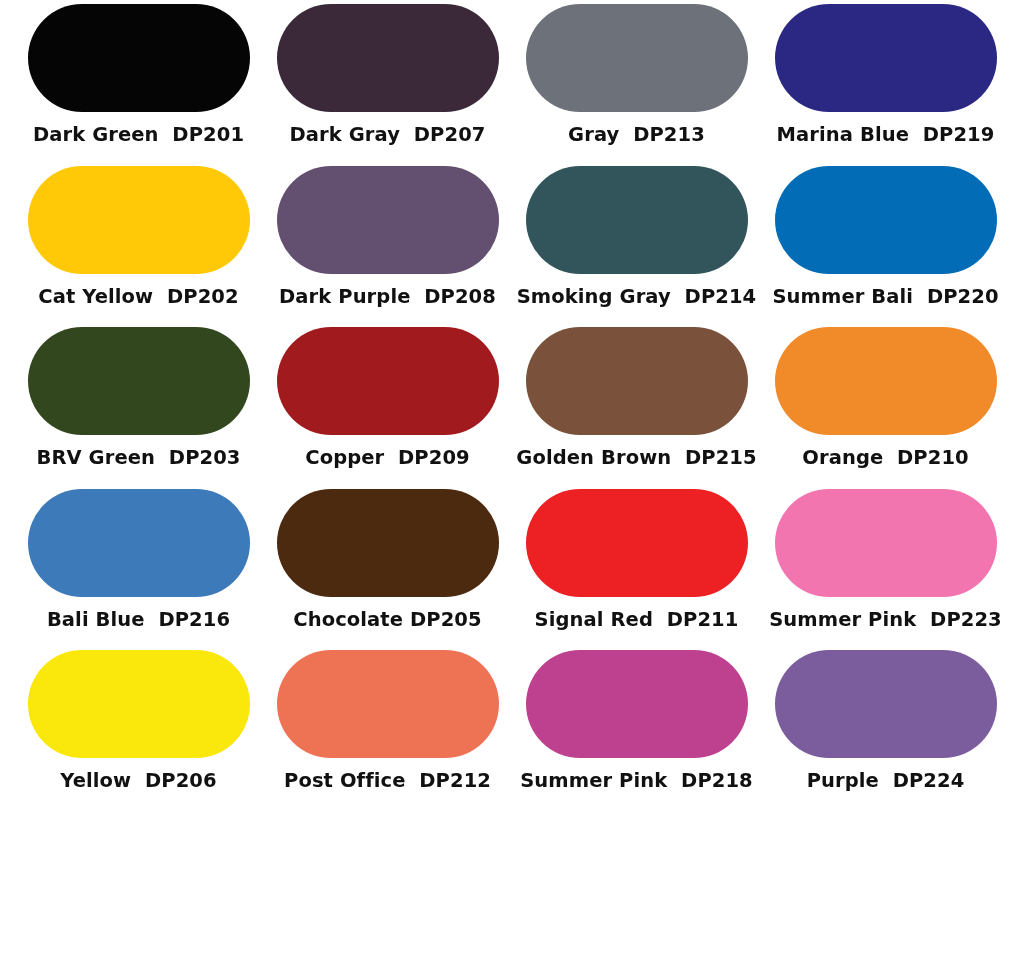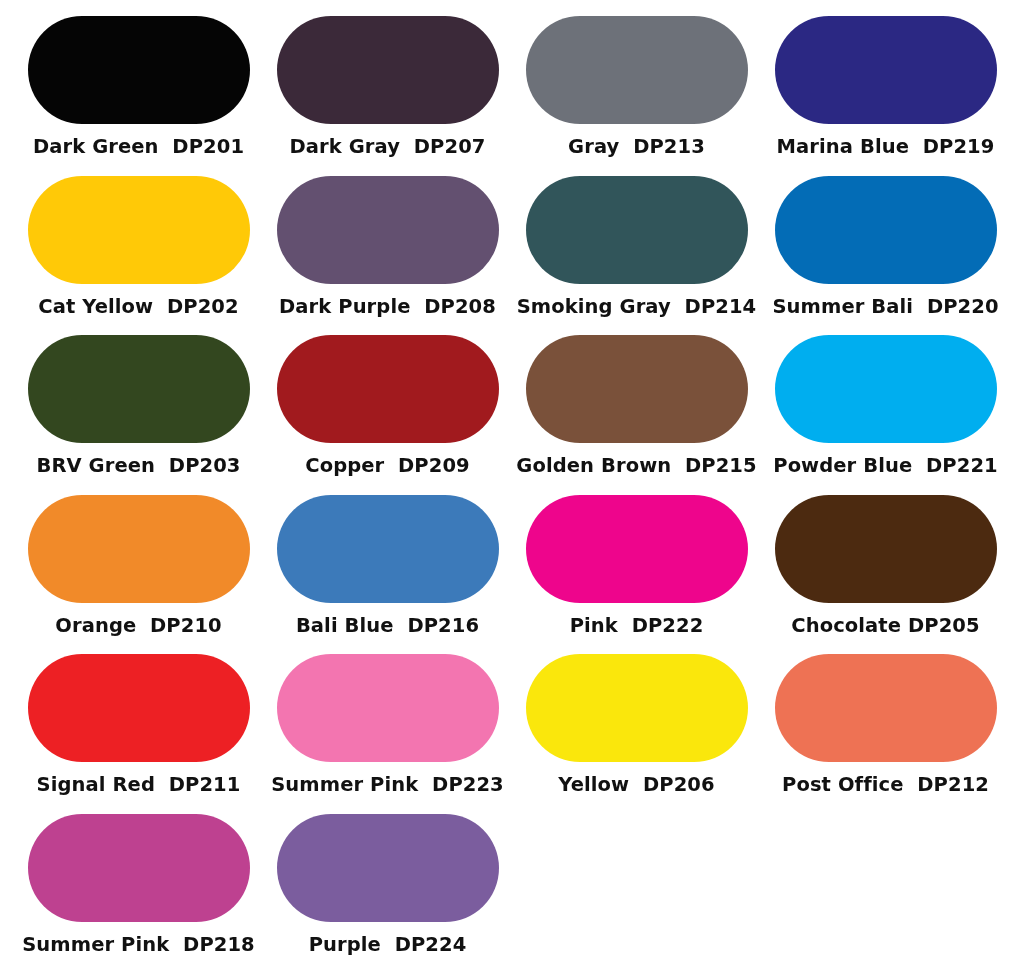--- a/index.html
+++ b/index.html
@@ -13,21 +13,21 @@
     font-family: "DejaVu Sans", sans-serif;
     overflow: hidden;
   }
   #palette-grid {
     width: 1024px;
     height: 979px;
     display: grid;
     grid-template-columns: repeat(4, 1fr);
     grid-template-rows: repeat(6, 1fr);
     box-sizing: border-box;
-    padding: 16px 14px 6px 14px;
+    padding: 4px 14px 6px 14px;
   }
   .swatch-cell {
     display: flex;
     flex-direction: column;
     align-items: center;
     justify-content: flex-start;
     box-sizing: border-box;
   }
   .swatch-chip {
     width: 222px;
@@ -88,34 +88,26 @@
     </div>
     <div class="swatch-cell">
       <div class="swatch-chip" style="background-color: rgb(161, 26, 30);"></div>
       <div class="swatch-label">Copper  DP209</div>
     </div>
     <div class="swatch-cell">
       <div class="swatch-chip" style="background-color: rgb(122, 81, 58);"></div>
       <div class="swatch-label">Golden Brown  DP215</div>
     </div>
     <div class="swatch-cell">
-      <div class="swatch-chip" style="background-color: rgb(0, 174, 239);"></div>
-      <div class="swatch-label">Powder Blue  DP221</div>
-    </div>
-    <div class="swatch-cell">
       <div class="swatch-chip" style="background-color: rgb(241, 138, 41);"></div>
       <div class="swatch-label">Orange  DP210</div>
     </div>
     <div class="swatch-cell">
       <div class="swatch-chip" style="background-color: rgb(60, 122, 186);"></div>
       <div class="swatch-label">Bali Blue  DP216</div>
-    </div>
-    <div class="swatch-cell">
-      <div class="swatch-chip" style="background-color: rgb(238, 5, 140);"></div>
-      <div class="swatch-label">Pink  DP222</div>
     </div>
     <div class="swatch-cell">
       <div class="swatch-chip" style="background-color: rgb(76, 42, 16);"></div>
       <div class="swatch-label">Chocolate DP205</div>
     </div>
     <div class="swatch-cell">
       <div class="swatch-chip" style="background-color: rgb(237, 32, 36);"></div>
       <div class="swatch-label">Signal Red  DP211</div>
     </div>
     <div class="swatch-cell">

